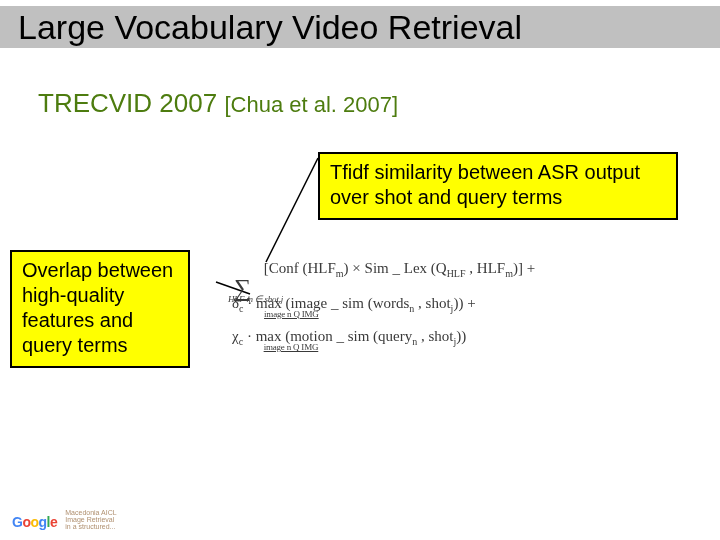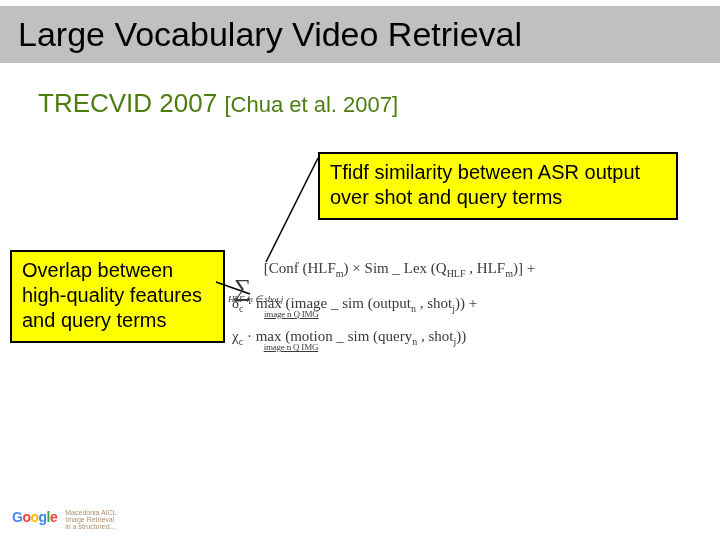--- a/index.html
+++ b/index.html
@@ -1,34 +1,34 @@
 <!DOCTYPE html>
 <html><head>
 <meta charset="utf-8">
 <style>
   * { margin: 0; padding: 0; box-sizing: border-box; }
   html, body { width: 720px; height: 540px; font-family: Arial, Helvetica, sans-serif; background: #fff; overflow: hidden; }
   .slide { position: relative; width: 720px; height: 540px; background: #fff; }
-  .title-bar { position: absolute; left: 0; top: 6px; width: 720px; height: 57px; background: #c0c0c0; display: flex; align-items: center; padding-left: 18px; }
+  .title-bar { position: absolute; left: 0; top: 6px; width: 720px; height: 42px; background: #c0c0c0; display: flex; align-items: center; padding-left: 18px; }
   .title-bar span { font-size: 34px; color: #000; }
   .subtitle { position: absolute; left: 38px; top: 88px; font-size: 26px; color: #4d7c0f; }
   .subtitle .cite { font-size: 22px; }
   .callout { position: absolute; background: #ffff00; border: 2px solid #000; font-size: 20px; line-height: 1.25; color: #000; }
   .callout-top { left: 318px; top: 152px; width: 360px; padding: 6px 25px 8px 10px; }
-  .callout-left { left: 10px; top: 250px; width: 215px; padding: 6px 10px 8px 10px; }
+  .callout-left { left: 10px; top: 250px; width: 180px; padding: 6px 10px 8px 10px; }
   .leader { position: absolute; pointer-events: none; }
   .formula { position: absolute; left: 232px; top: 258px; font-family: "Times New Roman", Times, serif; font-size: 15px; color: #3a3a3a; line-height: 1.45; }
   .formula .line { white-space: nowrap; margin-bottom: 6px; position: relative; }
   .formula .sum { display: inline-block; position: relative; padding-left: 28px; }
   .formula .sum .sigma { font-size: 24px; position: absolute; left: 2px; top: -2px; }
   .formula .sum .limits { position: absolute; left: -4px; top: 20px; font-size: 9px; letter-spacing: -0.2px; font-style: italic; }
   .formula .max { display: inline-block; position: relative; padding-left: 0; }
   .formula .max .limits { position: absolute; left: 8px; top: 15px; font-size: 9px; letter-spacing: -0.2px; text-decoration: underline; }
   .formula sub { font-size: 10px; }
-  .logo { position: absolute; left: 12px; bottom: 10px; display: flex; align-items: flex-start; gap: 8px; }
+  .logo { position: absolute; left: 12px; bottom: 10px; display: flex; align-items: flex-end; gap: 8px; }
   .google-logo { font-size: 14px; font-weight: bold; letter-spacing: -0.5px; }
   .g1{color:#4285f4}.g2{color:#ea4335}.g3{color:#fbbc05}.g4{color:#4285f4}.g5{color:#34a853}.g6{color:#ea4335}
   .logo-sub { font-size: 7px; color: #b09070; line-height: 1; }
 </style>
 </head>
 <body>
 
 <div class="slide">
 
   <div class="title-bar">
@@ -58,21 +58,21 @@
         <span class="limits">HLF m ∈ shot j</span>
       </span>
       <span>[Conf (HLF</span><sub>m</sub><span>) × Sim _ Lex (Q</span><sub>HLF</sub><span> , HLF</span><sub>m</sub><span>)] +</span>
     </div>
     <div class="line" style="margin-top:11px">
       <span>δ</span><sub>c</sub><span> ·   </span>
       <span class="max">
         <span>max</span>
         <span class="limits">image n Q IMG</span>
       </span>
-      <span>  (image _ sim (output</span><sub>n</sub><span> , shot</span><sub>j</sub><span>)) +</span>
+      <span>  (image _ sim (words</span><sub>n</sub><span> , shot</span><sub>j</sub><span>)) +</span>
     </div>
     <div class="line" style="margin-top:10px">
       <span>χ</span><sub>c</sub><span> ·   </span>
       <span class="max">
         <span>max</span>
         <span class="limits">image n Q IMG</span>
       </span>
       <span>  (motion _ sim (query</span><sub>n</sub><span> , shot</span><sub>j</sub><span>))</span>
     </div>
   </div>

